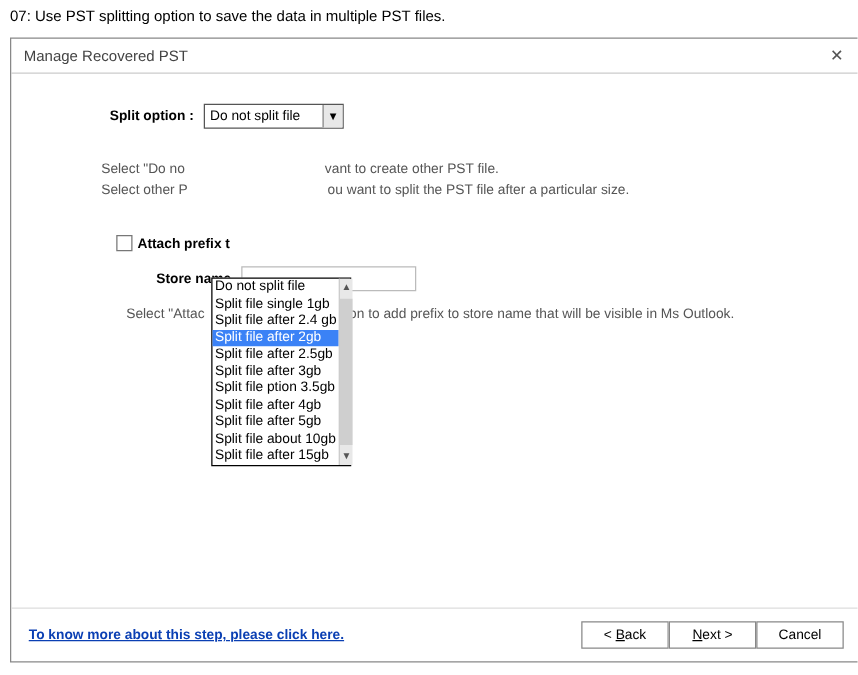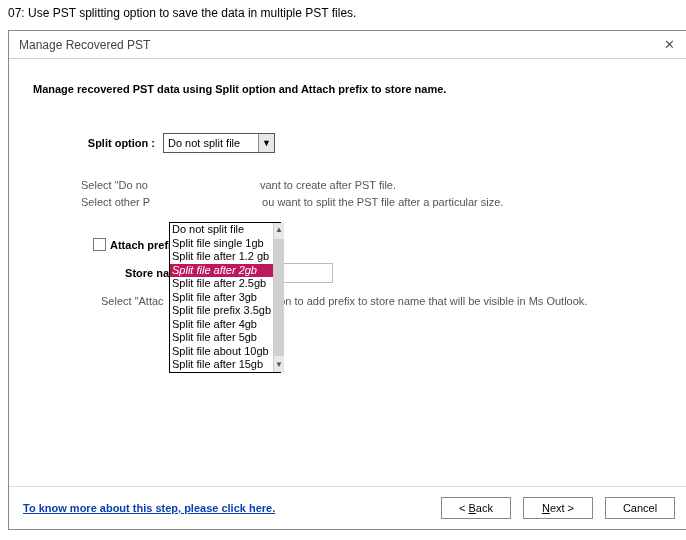--- a/index.html
+++ b/index.html
@@ -144,23 +144,22 @@
       flex: 1;
       font-size: 11px;
     }
     .dropdown-items div {
       padding: 0px 2px;
       line-height: 13.5px;
       white-space: nowrap;
       cursor: pointer;
     }
     .dropdown-items .highlight {
-      background: #be185d;
+      background: #3b82f6;
       color: #fff;
-      font-style: italic;
     }
     .dropdown-scrollbar {
       width: 14px;
       background: #e8e8e8;
       border-left: 1px solid #ccc;
       display: flex;
       flex-direction: column;
       justify-content: space-between;
       align-items: center;
       font-size: 8px;
@@ -181,21 +180,21 @@
       padding: 10px 14px;
     }
     .help-link {
       color: #0a3fb3;
       font-weight: bold;
       text-decoration: underline;
       cursor: pointer;
       font-size: 11px;
       text-align: center;
     }
-    .buttons { display: flex; gap: 12px; }
+    .buttons { display: flex; gap: 0; }
     .btn {
       border: 1px solid #888;
       background: #fff;
       padding: 4px 0;
       width: 70px;
       text-align: center;
       font-size: 11px;
       cursor: pointer;
     }
     .btn u { text-decoration: underline; }
@@ -205,32 +204,31 @@
 
 <div class="step-header">07:  Use PST splitting option to save the data in multiple PST files.</div>
 
 <div class="dialog">
   <div class="dialog-titlebar">
     <span>Manage Recovered PST</span>
     <span class="dialog-close">✕</span>
   </div>
 
   <div class="dialog-body">
-    <div class="bold-heading">Manage recovered PST data using Split option and Attach prefix to store name.</div>
 
     <div class="row">
       <div class="label-col">Split option :</div>
       <div class="select-box">
         <div class="select-value">Do not split file</div>
         <div class="select-arrow">▼</div>
       </div>
     </div>
 
     <div class="hint-text">
-      <span>Select "Do no</span><span style="display:inline-block;width:112px"></span><span>vant to create after PST file.</span><br>
+      <span>Select "Do no</span><span style="display:inline-block;width:112px"></span><span>vant to create other PST file.</span><br>
       <span>Select other P</span><span style="display:inline-block;width:112px"></span><span>ou want to split the PST file after a particular size.</span>
     </div>
 
     <div class="checkbox-row">
       <div class="checkbox"></div>
       <div class="checkbox-label">Attach prefix t</div>
     </div>
 
     <div class="storename-row">
       <div class="storename-label">Store name</div>
@@ -238,25 +236,25 @@
     </div>
 
     <div class="hint2">
       <span>Select "Attac</span><span style="display:inline-block;width:104px"></span><span>ption to add prefix to store name that will be visible in Ms Outlook.</span>
     </div>
 
     <div class="dropdown-list">
       <div class="dropdown-items" id="ddl">
           <div>Do not split file</div>
           <div>Split file single 1gb</div>
-          <div>Split file after 1.2 gb</div>
+          <div>Split file after 2.4 gb</div>
           <div class="highlight">Split file after 2gb</div>
           <div>Split file after 2.5gb</div>
           <div>Split file after 3gb</div>
-          <div>Split file prefix 3.5gb</div>
+          <div>Split file ption 3.5gb</div>
           <div>Split file after 4gb</div>
           <div>Split file after 5gb</div>
           <div>Split file about 10gb</div>
           <div>Split file after 15gb</div>
         </div>
       <div class="dropdown-scrollbar">
         <div class="scroll-btn">▲</div>
         <div class="scroll-thumb"></div>
         <div class="scroll-btn">▼</div>
       </div>

